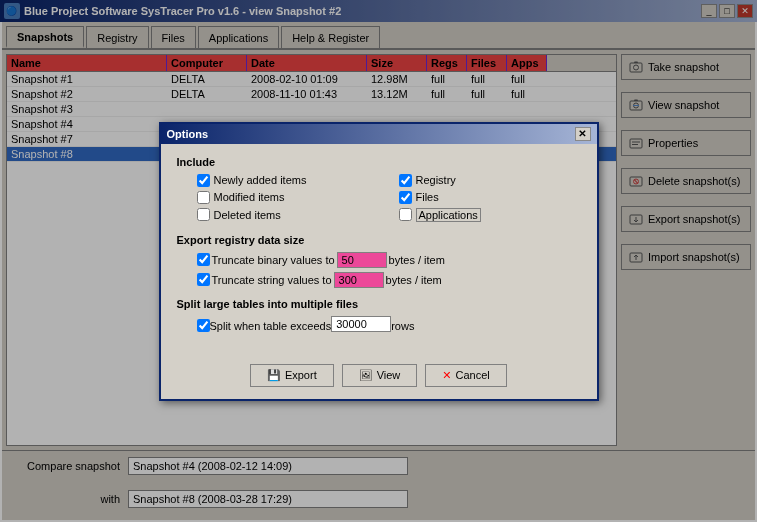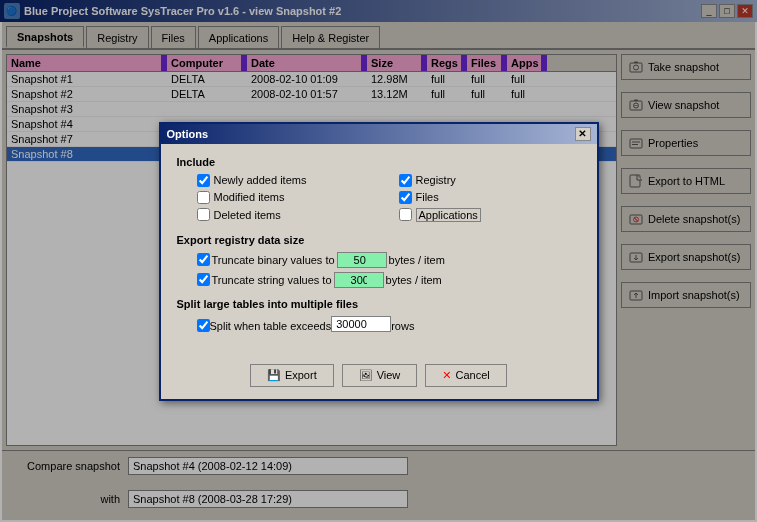--- a/index.html
+++ b/index.html
@@ -83,23 +83,23 @@
       overflow: hidden;
     }
 
     .table-header {
       display: flex;
       background: #d4d0c8;
       border-bottom: 1px solid #808080;
     }
     .th {
       padding: 2px 4px;
-      border-right: 6px solid #6d28d9;
+      border-right: 1px solid #6d28d9;
       font-weight: bold;
-      background: #f9a8d4;
+      background: #ef4444;
     }
     .th:first-child { width: 160px; }
     .th:nth-child(2) { width: 80px; }
     .th:nth-child(3) { width: 120px; }
     .th:nth-child(4) { width: 60px; }
     .th:nth-child(5) { width: 40px; }
     .th:nth-child(6) { width: 40px; }
     .th:nth-child(7) { width: 40px; }
 
     .table-body { overflow-y: auto; }
@@ -207,22 +207,22 @@
       padding-left: 20px;
     }
     .checkbox-row { display: flex; align-items: center; gap: 4px; }
     .checkbox-row input[type=checkbox] { margin: 0; }
 
     .limit-section { margin-bottom: 10px; }
     .truncate-row { display: flex; align-items: center; gap: 2px; margin: 4px 0; padding-left: 20px; }
     .truncate-input {
       width: 50px;
       border: 1px solid #808080;
-      background: #86efac;
-      padding: 1px 16px;
+      background: #ec4899;
+      padding: 1px 4px;
     }
 
     .split-section { margin-bottom: 12px; }
     .split-row { display: flex; align-items: flex-end; padding-left: 20px; }
     .split-input { width: 60px; border: 1px solid #808080; background: white; padding: 1px 4px; }
 
     .dialog-footer {
       display: flex;
       justify-content: center;
       gap: 8px;
@@ -297,21 +297,21 @@
                 <div class="td">DELTA</div>
                 <div class="td">2008-02-10 01:09</div>
                 <div class="td">12.98M</div>
                 <div class="td">full</div>
                 <div class="td">full</div>
                 <div class="td">full</div>
               </div>
               <div class="table-row">
                 <div class="td">Snapshot #2</div>
                 <div class="td">DELTA</div>
-                <div class="td">2008-02-10 01:57</div>
+                <div class="td">2008-11-10 01:43</div>
                 <div class="td">13.12M</div>
                 <div class="td">full</div>
                 <div class="td">full</div>
                 <div class="td">full</div>
               </div>
               <div class="table-row">
                 <div class="td">Snapshot #3</div>
                 <div class="td"></div>
                 <div class="td"></div>
                 <div class="td"></div>
@@ -378,30 +378,20 @@
                 <rect x="1" y="3" width="12" height="9" rx="1" fill="none" stroke="#555" stroke-width="1"></rect>
                 <line x1="3" y1="6" x2="11" y2="6" stroke="#555" stroke-width="1"></line>
                 <line x1="3" y1="8.5" x2="9" y2="8.5" stroke="#555" stroke-width="1"></line>
               </svg>
           </div>
           <span>Properties</span>
         </button>
         <button class="action-btn">
           <div class="btn-icon">
             <svg width="14" height="14" viewBox="0 0 14 14">
-                <rect x="1" y="1" width="10" height="12" rx="1" fill="none" stroke="#555" stroke-width="1"></rect>
-                <path d="M8 1 L13 6" fill="none" stroke="#555" stroke-width="1"></path>
-                <path d="M8 1 L8 6 L13 6" fill="#d4d0c8" stroke="#555" stroke-width="1"></path>
-              </svg>
-          </div>
-          <span>Export to HTML</span>
-        </button>
-        <button class="action-btn">
-          <div class="btn-icon">
-            <svg width="14" height="14" viewBox="0 0 14 14">
                 <rect x="1" y="3" width="12" height="9" rx="1" fill="none" stroke="#555" stroke-width="1"></rect>
                 <circle cx="7" cy="7.5" r="2.5" fill="none" stroke="#cc4444" stroke-width="1"></circle>
                 <line x1="5.2" y1="5.7" x2="8.8" y2="9.3" stroke="#cc4444" stroke-width="1.2"></line>
               </svg>
           </div>
           <span>Delete snapshot(s)</span>
         </button>
         <button class="action-btn">
           <div class="btn-icon">
             <svg width="14" height="14" viewBox="0 0 14 14">

